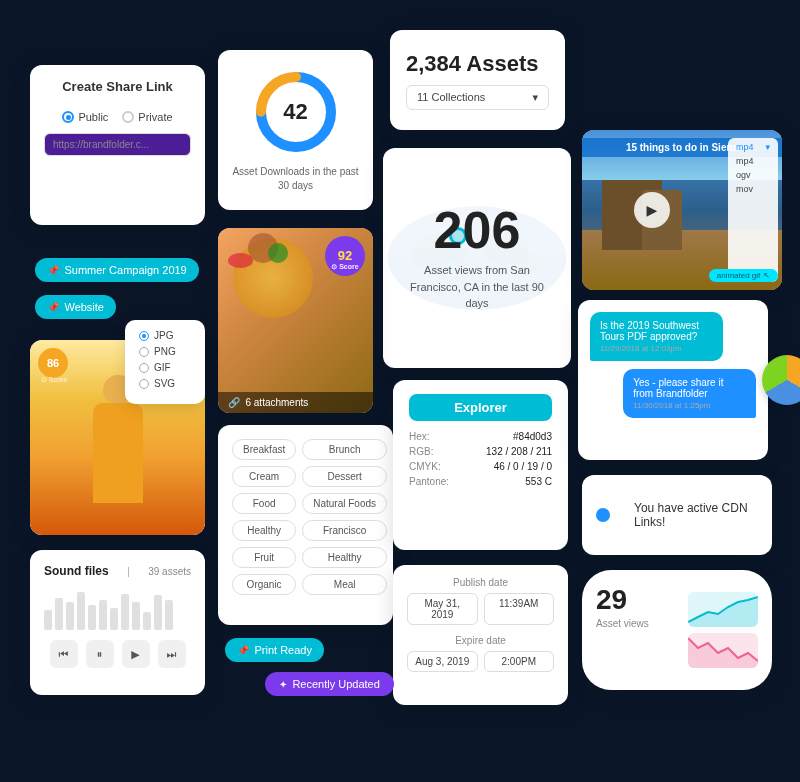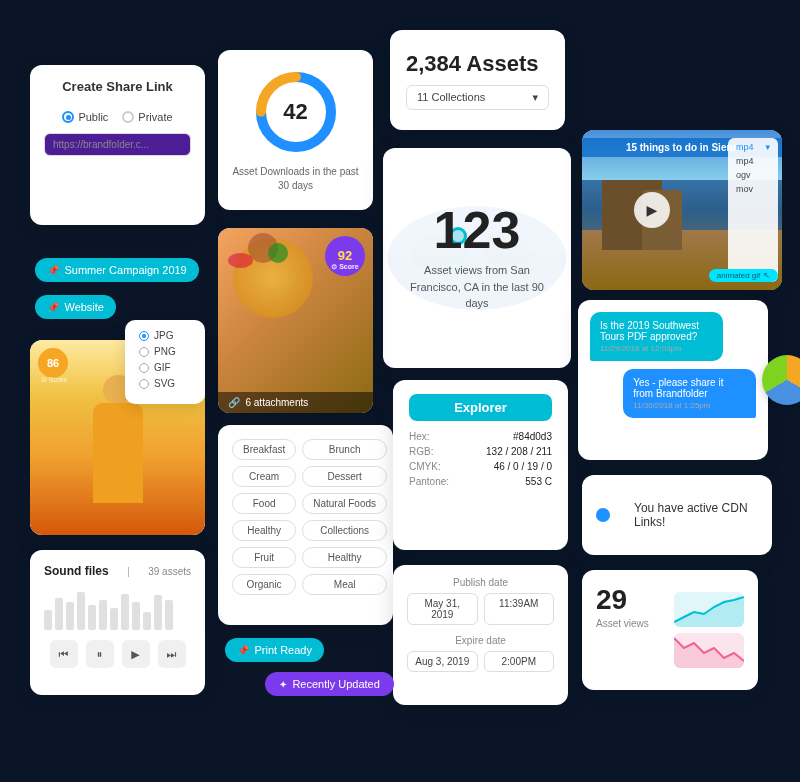--- a/index.html
+++ b/index.html
@@ -279,23 +279,23 @@
       display: flex; align-items: center; gap: 24px;
     }
     #card-cdn .cdn-dot {
       width: 14px; height: 14px; border-radius: 50%; background: #1e90ff; flex-shrink: 0;
     }
     #card-cdn .cdn-text { font-size: 12px; color: #333; }
 
     
     #card-assetviews {
       left: 582px; top: 570px;
-      width: 176px; height: 120px;
+      width: 190px; height: 120px;
       padding: 14px;
-      display: flex; gap: 10px;
+      display: flex; gap: 10px; border-radius: 29px;
     }
     #card-assetviews .left-side { flex: 1; }
     #card-assetviews .views-num { font-size: 28px; font-weight: 700; color: #222; }
     #card-assetviews .views-label { font-size: 10px; color: #888; margin-top: 2px; }
     #card-assetviews .sparklines { display: flex; flex-direction: column; gap: 6px; justify-content: center; }
     .sparkline-card {
       width: 70px; height: 35px; border-radius: 6px; overflow: hidden; position: relative;
     }
     .sparkline-card.teal { background: #e0f7fa; }
     .sparkline-card.pink { background: #fce4ec; }
@@ -391,21 +391,21 @@
 
   <svg style="position:absolute;top:0;left:0;width:100%;height:100%;opacity:0.08" viewBox="0 0 200 120">
     <ellipse cx="100" cy="60" rx="95" ry="55" fill="#4a90e2"></ellipse>
     <ellipse cx="60" cy="55" rx="30" ry="20" fill="#2c5f8a" opacity="0.5"></ellipse>
     <ellipse cx="130" cy="50" rx="25" ry="18" fill="#2c5f8a" opacity="0.5"></ellipse>
     <ellipse cx="155" cy="65" rx="15" ry="12" fill="#2c5f8a" opacity="0.4"></ellipse>
     <circle cx="75" cy="70" r="6" fill="#00bcd4" opacity="0.8"></circle>
   </svg>
 
   <div style="position:absolute;width:18px;height:18px;border-radius:50%;background:rgba(0,188,212,0.3);border:3px solid #00bcd4;top:40%;left:40%;transform:translate(-50%,-50%);"></div>
-  <div class="big-num">123</div>
+  <div class="big-num">206</div>
   <div class="map-label">Asset views from
 San Francisco, CA
 in the last 90 days</div>
 </div>
 
 <div class="card" id="card-food">
   <div class="photo-bg">
 
     <div style="position:absolute;top:10px;left:15px;width:80px;height:80px;border-radius:50%;background:radial-gradient(circle,#f0c040,#d4820a);opacity:0.7"></div>
     <div style="position:absolute;top:5px;left:30px;width:30px;height:30px;border-radius:50%;background:#a0522d;opacity:0.6"></div>
@@ -424,21 +424,21 @@
 
 <div class="card" id="card-tags">
   <div class="tag-grid">
   <div class="tag">Breakfast</div>
       <div class="tag">Brunch</div>
       <div class="tag">Cream</div>
       <div class="tag">Dessert</div>
       <div class="tag">Food</div>
       <div class="tag">Natural Foods</div>
       <div class="tag">Healthy</div>
-      <div class="tag">Collections</div>
+      <div class="tag">Francisco</div>
       <div class="tag">Fruit</div>
       <div class="tag">Healthy</div>
       <div class="tag">Organic</div>
       <div class="tag">Meal</div>
     </div>
 </div>
 
 <div class="card" id="card-explorer">
   <div class="explorer-title">Explorer</div>
   <div class="color-row">

